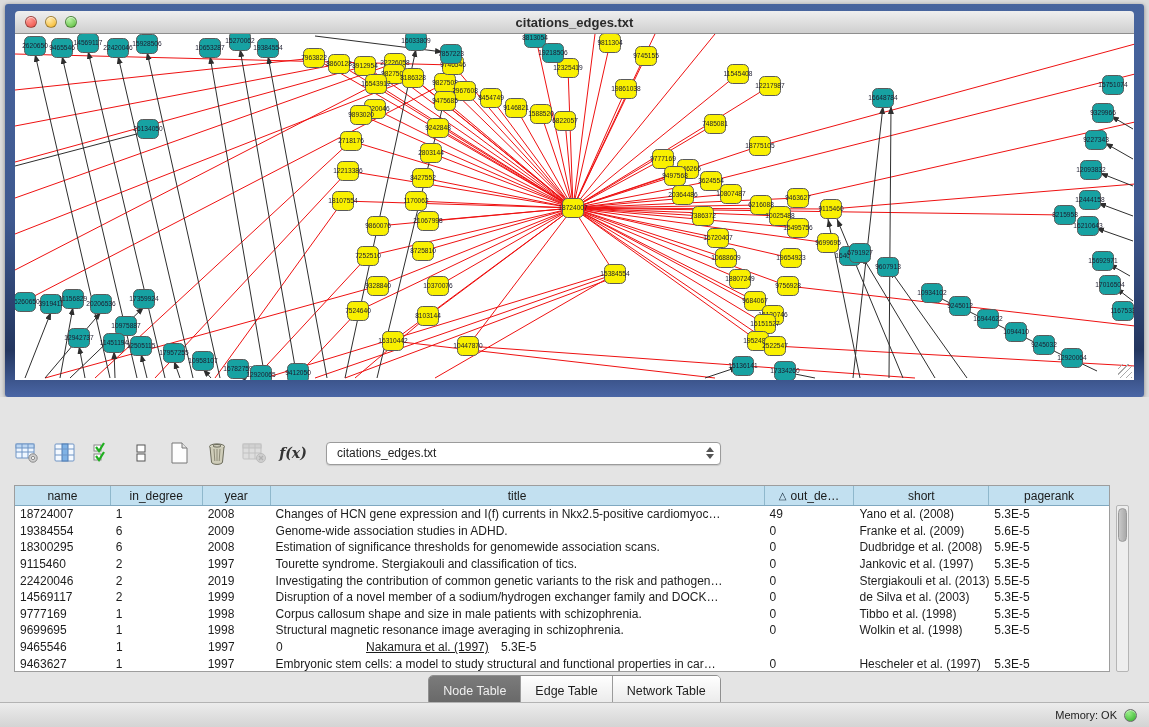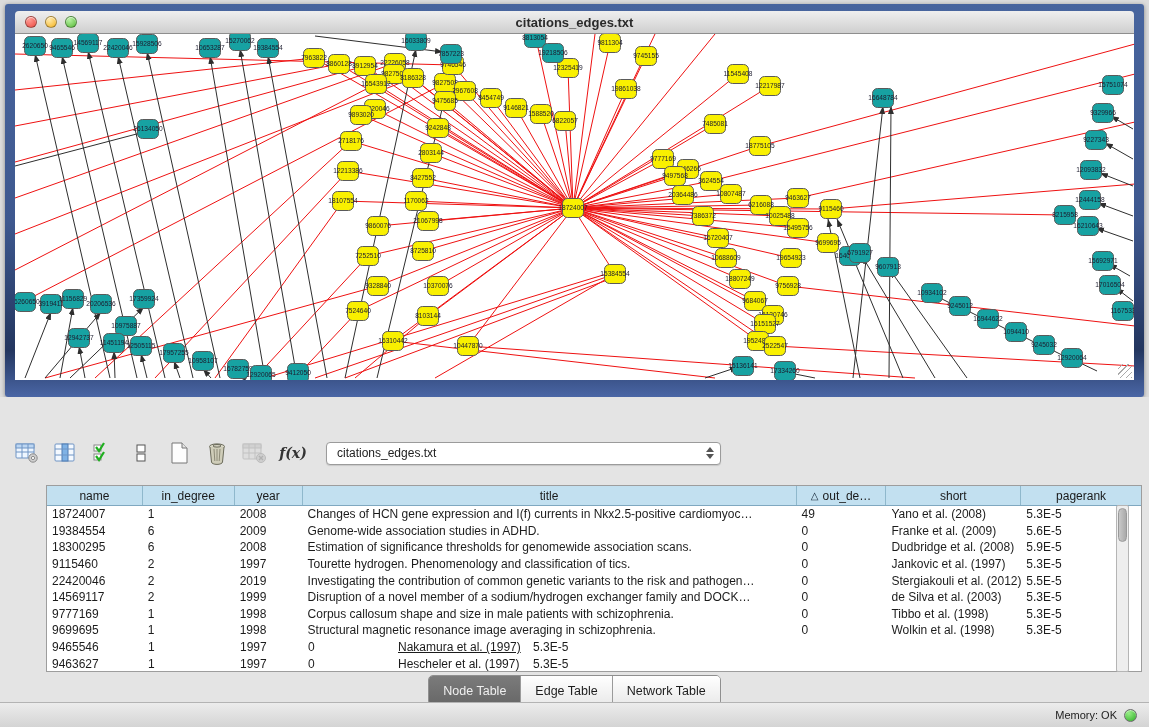--- a/index.html
+++ b/index.html
@@ -42,21 +42,21 @@
   .fx { font-family:"DejaVu Serif", serif; font-style:italic; font-weight:bold; font-size:14px; color:#333; }
   .net-select { width:395px; height:23px; background:#fff; border:1px solid #9b9b9b; border-radius:4px;
     display:flex; align-items:center; padding:0 6px 0 10px; font-size:12px; color:#222;
     box-shadow:0 1px 1px rgba(0,0,0,.12); margin-left:8px; }
   .net-select .sel-label { flex:1; }
   .spin { display:flex; flex-direction:column; gap:2px; align-items:center; }
   .spin .up { width:0; height:0; border-left:4px solid transparent; border-right:4px solid transparent; border-bottom:5px solid #555; }
   .spin .down { width:0; height:0; border-left:4px solid transparent; border-right:4px solid transparent; border-top:5px solid #555; }
 
   .data-table { position:absolute; left:14px; top:88px; width:1096px; height:187px;
-    background:#fff; border:1px solid #9d9d9d;margin-left:32px; }
+    background:#fff; border:1px solid #9d9d9d; }
   .thead { display:flex; height:20px; background:#c2e0f0; border-bottom:1px solid #7fa8c0; }
   .th { font-size:12px; color:#1a1a1a; display:flex; align-items:center; justify-content:center;
     border-right:1px solid #8fb8cc; overflow:hidden; white-space:nowrap; }
   .th:last-child { border-right:none; }
   .sort-tri { font-size:10px; margin-right:4px; color:#123; }
   .tbody { position:absolute; top:20px; bottom:0; left:0; right:0; overflow:hidden; }
   .tr { display:flex; height:16.6px; align-items:center; }
   .td { font-size:12px; color:#1c1c1c; padding:0 5px; overflow:hidden; white-space:nowrap; }
   .vscroll { position:absolute; left:1116px; top:108px; width:13px; height:167px;
     background:#eee; border:1px solid #b5b5b5; border-radius:2px; }
@@ -833,32 +833,32 @@
           <div class="td" style="width: 68px;">2008</div>
           <div class="td" style="width: 495px;">Estimation of significance thresholds for genomewide association scans.</div>
           <div class="td" style="width: 90px;">0</div>
           <div class="td" style="width: 135px;">Dudbridge et al. (2008)</div>
           <div class="td" style="width: 120px;">5.9E-5</div>
         </div>
         <div class="tr">
           <div class="td" style="width: 96px;">9115460</div>
           <div class="td" style="width: 92px;">2</div>
           <div class="td" style="width: 68px;">1997</div>
-          <div class="td" style="width: 495px;">Tourette hydrogen. Phenomenology and classification of tics.</div>
+          <div class="td" style="width: 495px;">Tourette syndrome. Stergiakouli and classification of tics.</div>
           <div class="td" style="width: 90px;">0</div>
           <div class="td" style="width: 135px;">Jankovic et al. (1997)</div>
           <div class="td" style="width: 120px;">5.3E-5</div>
         </div>
         <div class="tr">
           <div class="td" style="width: 96px;">22420046</div>
           <div class="td" style="width: 92px;">2</div>
           <div class="td" style="width: 68px;">2019</div>
           <div class="td" style="width: 495px;">Investigating the contribution of common genetic variants to the risk and pathogen…</div>
           <div class="td" style="width: 90px;">0</div>
-          <div class="td" style="width: 135px;">Stergiakouli et al. (2012)</div>
+          <div class="td" style="width: 135px;">Stergiakouli et al. (2013)</div>
           <div class="td" style="width: 120px;">5.5E-5</div>
         </div>
         <div class="tr">
           <div class="td" style="width: 96px;">14569117</div>
           <div class="td" style="width: 92px;">2</div>
           <div class="td" style="width: 68px;">1999</div>
           <div class="td" style="width: 495px;">Disruption of a novel member of a sodium/hydrogen exchanger family and DOCK…</div>
           <div class="td" style="width: 90px;">0</div>
           <div class="td" style="width: 135px;">de Silva et al. (2003)</div>
           <div class="td" style="width: 120px;">5.3E-5</div>
@@ -886,20 +886,21 @@
           <div class="td" style="width: 92px;">1</div>
           <div class="td" style="width: 68px;">1997</div>
           <div class="td" style="width: 90px;">0</div>
           <div class="td" style="width: 135px; text-decoration: underline;">Nakamura et al. (1997)</div>
           <div class="td" style="width: 120px;">5.3E-5</div>
         </div>
         <div class="tr">
           <div class="td" style="width: 96px;">9463627</div>
           <div class="td" style="width: 92px;">1</div>
           <div class="td" style="width: 68px;">1997</div>
+          <div class="td" style="width: 495px;">Embryonic stem cells: a model to study structural and functional properties in car…</div>
           <div class="td" style="width: 90px;">0</div>
           <div class="td" style="width: 135px;">Hescheler et al. (1997)</div>
           <div class="td" style="width: 120px;">5.3E-5</div>
         </div>
       </div>
   </div>
   <div class="vscroll">
       <div class="vthumb" style="position:absolute;"></div>
     </div>
 

